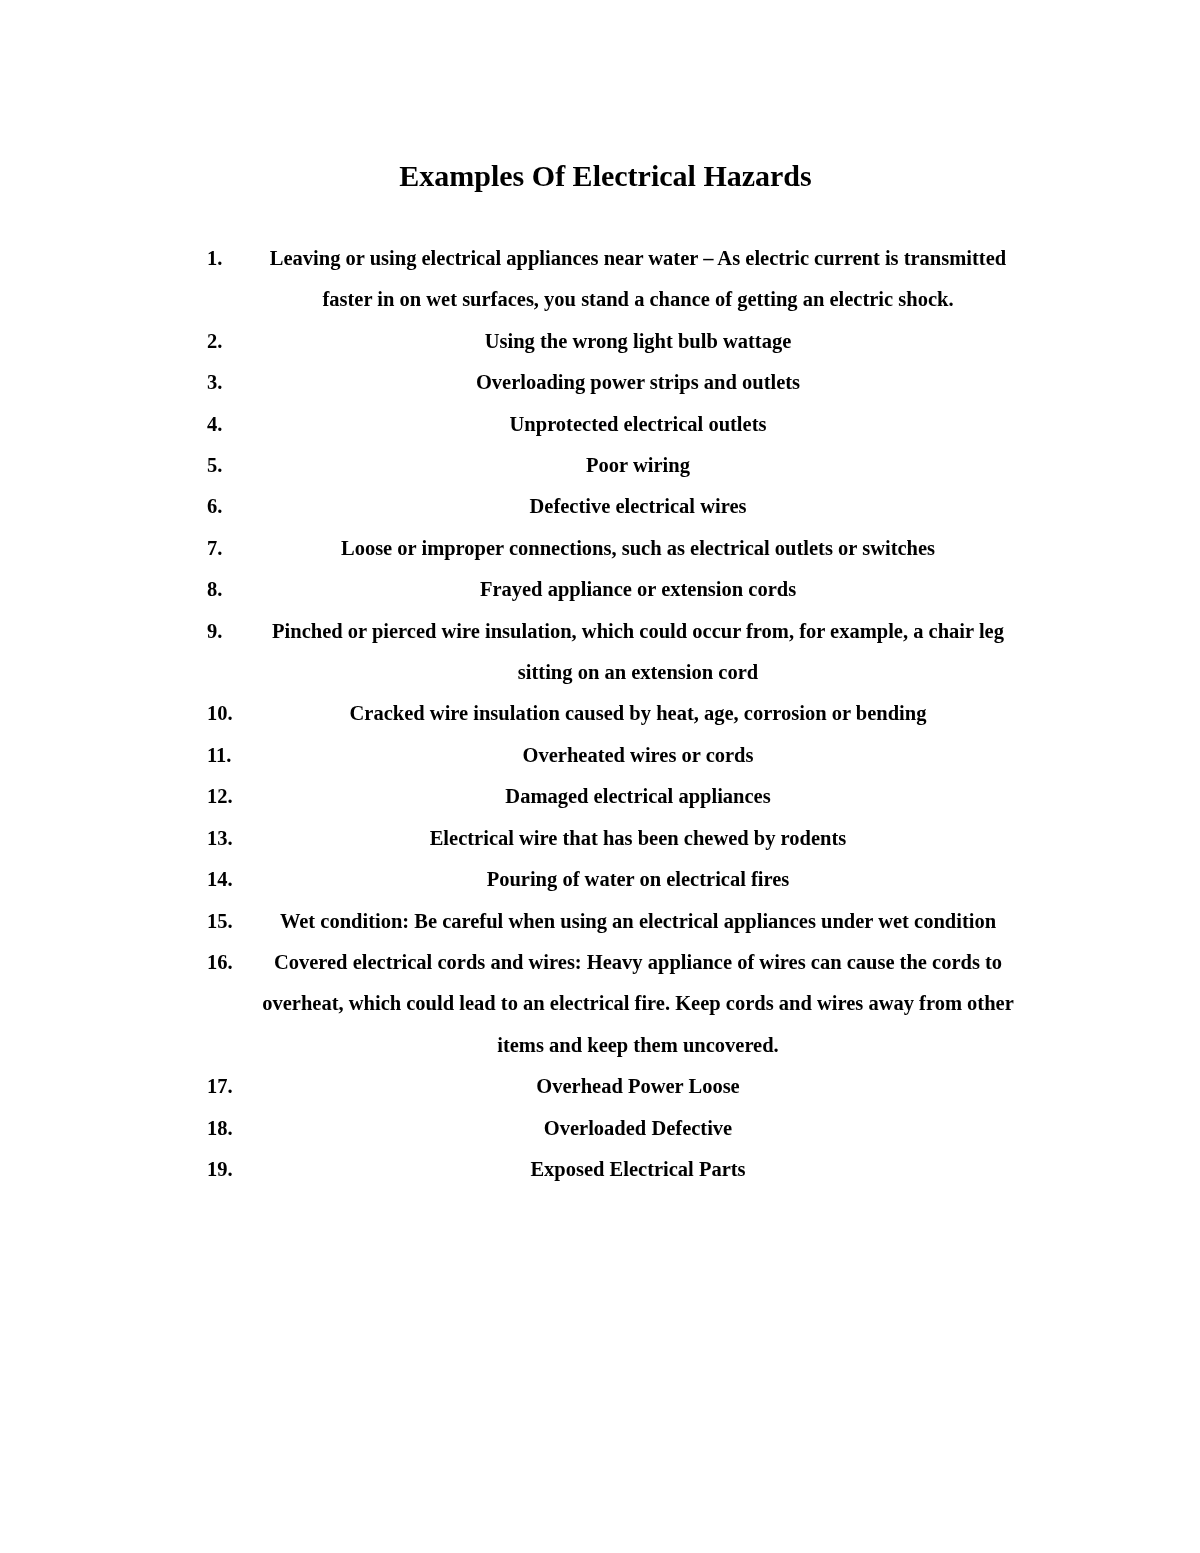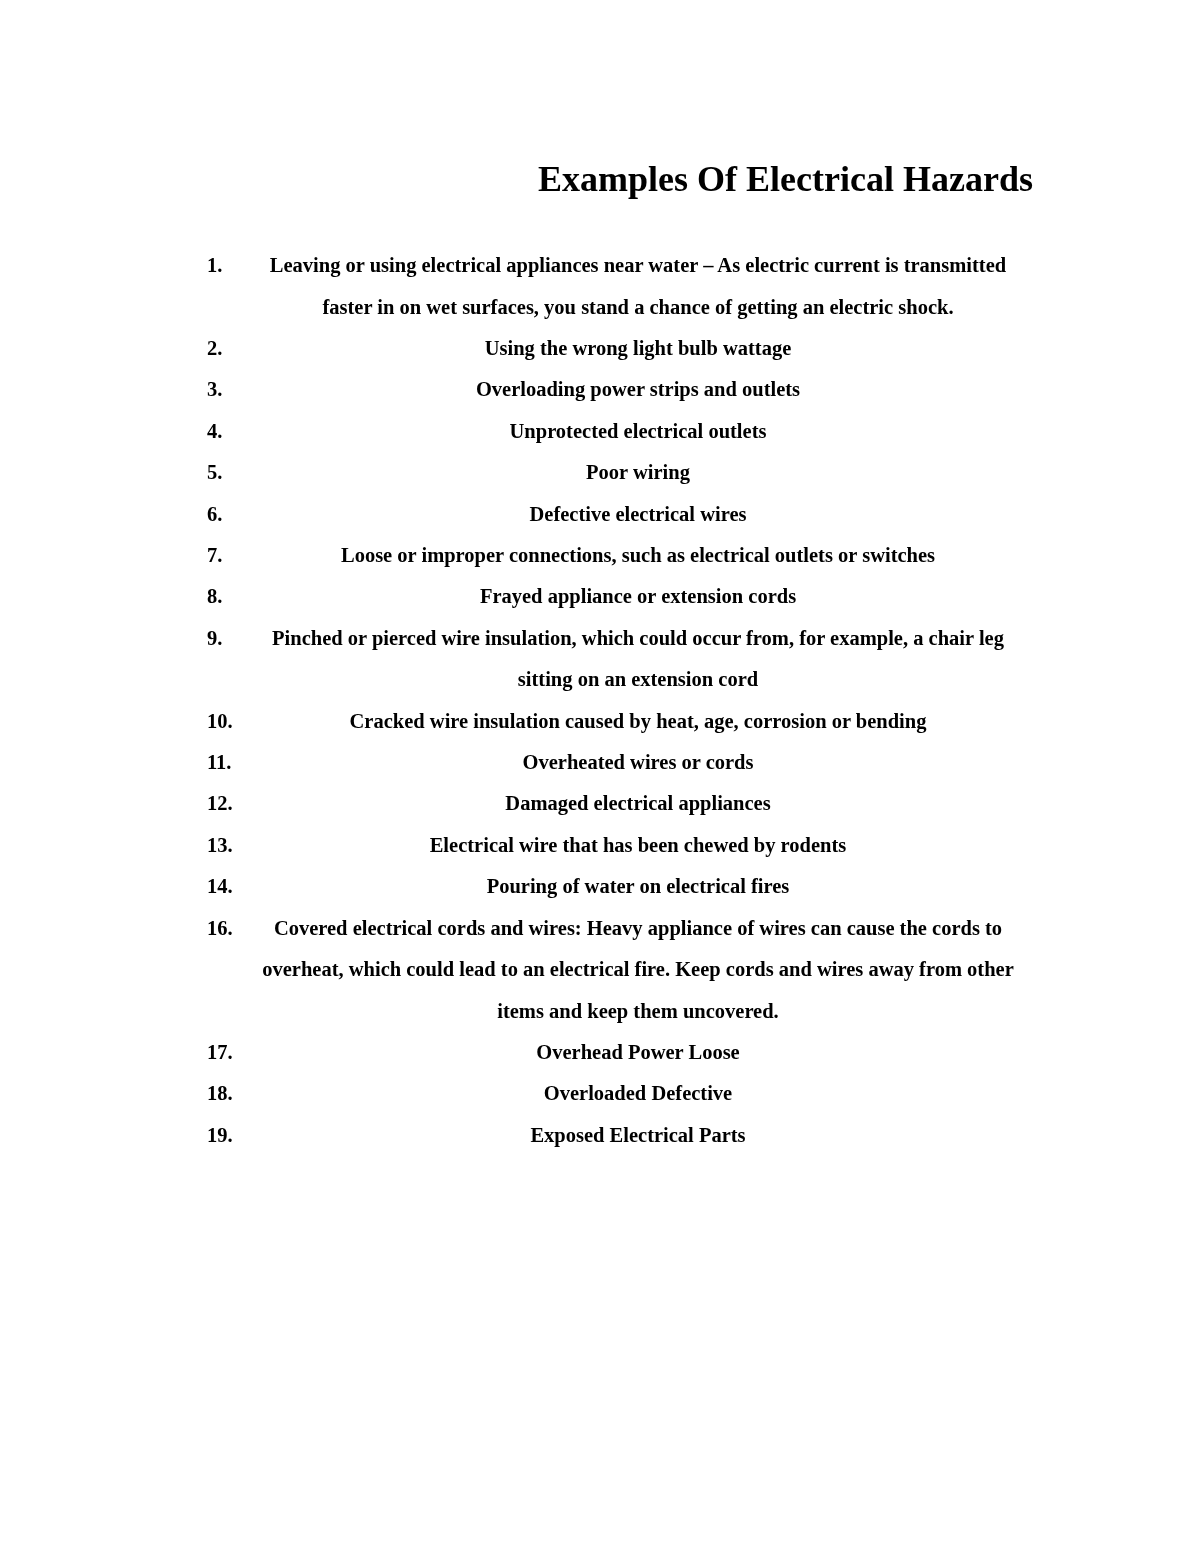--- a/index.html
+++ b/index.html
@@ -14,22 +14,22 @@
     color: #000000;
     overflow: hidden;
   }
   .page {
     box-sizing: border-box;
     width: 1200px;
     height: 1553px;
     padding: 158px 167px 0 207px;
   }
   .title {
-    text-align: right;
-    font-size: 36px;
+    text-align: center;
+    font-size: 30px;
     font-weight: 700;
     margin: 0 0 44px -29px; 
     letter-spacing: 0px;
     line-height: 1.2;
   }
   .hazard-list {
     list-style: none;
     margin: 0;
     padding: 0;
     font-size: 20.5px;
@@ -106,20 +106,24 @@
       </li>
       <li>
         <span class="num">13.</span>
         <span class="txt">Electrical wire that has been chewed by rodents</span>
       </li>
       <li>
         <span class="num">14.</span>
         <span class="txt">Pouring of water on electrical fires</span>
       </li>
       <li>
+        <span class="num">15.</span>
+        <span class="txt">Wet condition: Be careful when using an electrical appliances under wet condition</span>
+      </li>
+      <li>
         <span class="num">16.</span>
         <span class="txt">Covered electrical cords and wires: Heavy appliance of wires can cause the cords to overheat, which could lead to an electrical fire. Keep cords and wires away from other items and keep them uncovered.</span>
       </li>
       <li>
         <span class="num">17.</span>
         <span class="txt">Overhead Power Loose</span>
       </li>
       <li>
         <span class="num">18.</span>
         <span class="txt">Overloaded Defective</span>

